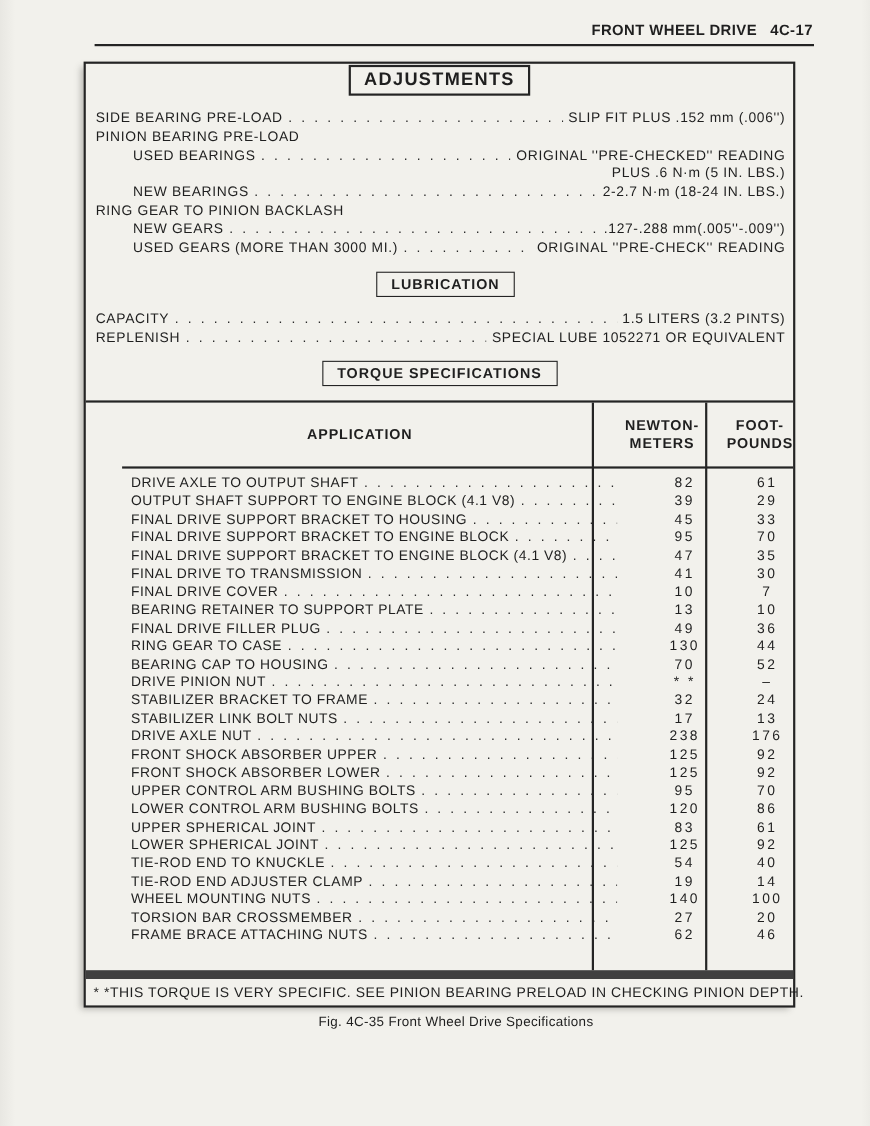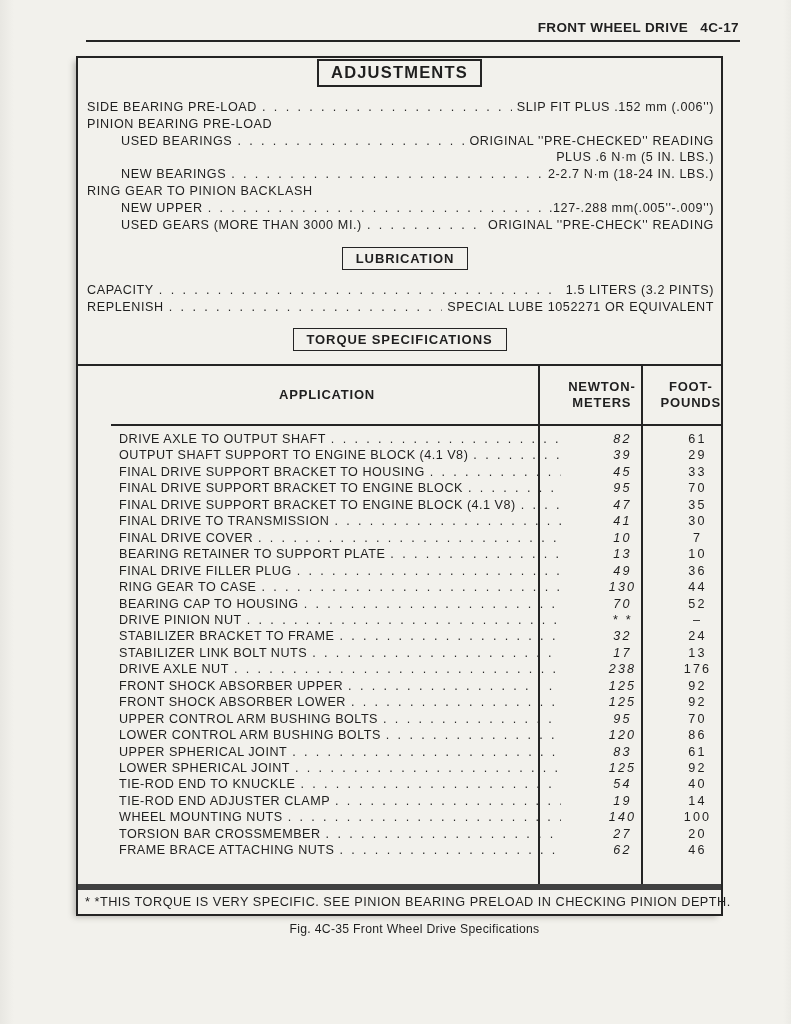--- a/index.html
+++ b/index.html
@@ -73,25 +73,25 @@
   }
   .thead .hc{display:flex;align-items:center;justify-content:center;
     text-align:center;white-space:pre-line;line-height:16px;box-sizing:border-box;}
   .h-app{width:460px;}
   .h-nm{width:125px;}
   .h-fp{flex:1;}
   .rows{padding-top:5px;font-size:12.6px;line-height:16.45px;letter-spacing:.5px;}
   .trow{display:flex;align-items:baseline;}
   .c-app{width:460px;box-sizing:border-box;padding-left:8px;padding-right:5px;
     display:flex;align-items:center;min-width:0;}
-  .c-nm{width:103px;text-align:center;letter-spacing:2.2px;font-style:italic;}
+  .c-nm{width:103px;text-align:center;letter-spacing:2.2px;}
   .c-fp{flex:1;text-align:center;letter-spacing:2.2px;}
 
   .footnote{
-    flex:0 0 auto;border-top:6px solid #404040;height:24px;
+    flex:0 0 auto;border-top:8px solid #404040;height:24px;
     display:flex;align-items:center;padding:0 7px;
     font-size:12.7px;letter-spacing:.5px;white-space:nowrap;
   }
 
   .caption{
     position:absolute;left:91px;top:922px;width:647px;
     text-align:center;font-size:12.2px;letter-spacing:.3px;
   }
 </style>
 </head>
@@ -127,21 +127,21 @@
         </div>
         <div class="specline ind">
           <span class="lbl">NEW BEARINGS</span>
           <span class="leader"></span>
           <span class="val">2-2.7 N·m (18-24 IN. LBS.)</span>
         </div>
         <div class="specline">
           <span class="lbl">RING GEAR TO PINION BACKLASH</span>
         </div>
         <div class="specline ind">
-          <span class="lbl">NEW UPPER</span>
+          <span class="lbl">NEW GEARS</span>
           <span class="leader"></span>
           <span class="val">.127-.288 mm(.005''-.009'')</span>
         </div>
         <div class="specline ind">
           <span class="lbl">USED GEARS (MORE THAN 3000 MI.)</span>
           <span class="leader"></span>
           <span class="val">ORIGINAL ''PRE-CHECK'' READING</span>
         </div>
       </div>
 

